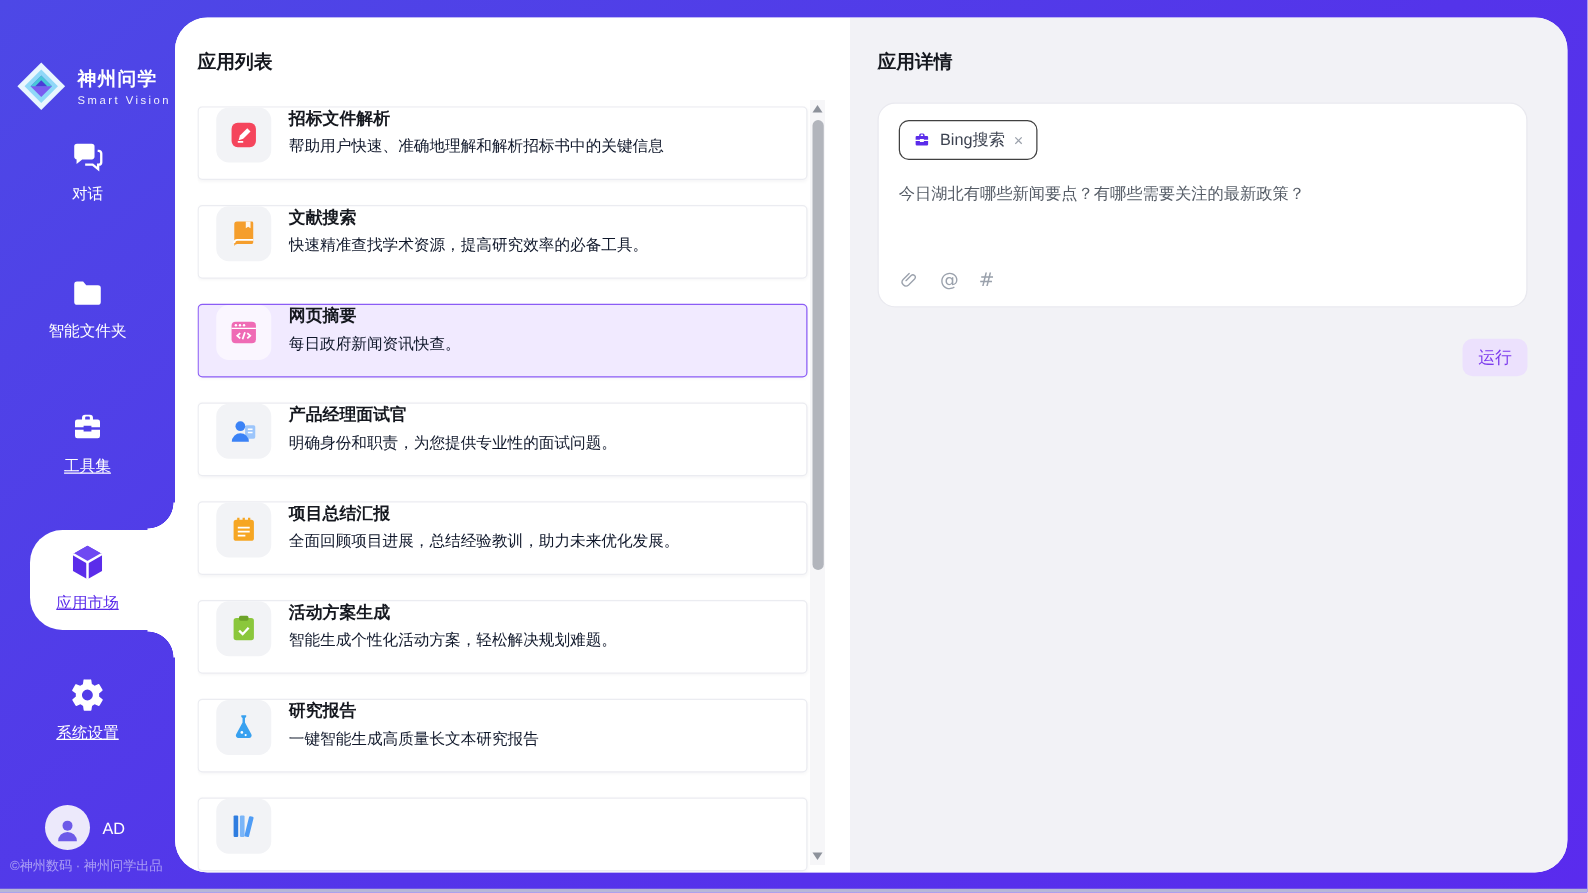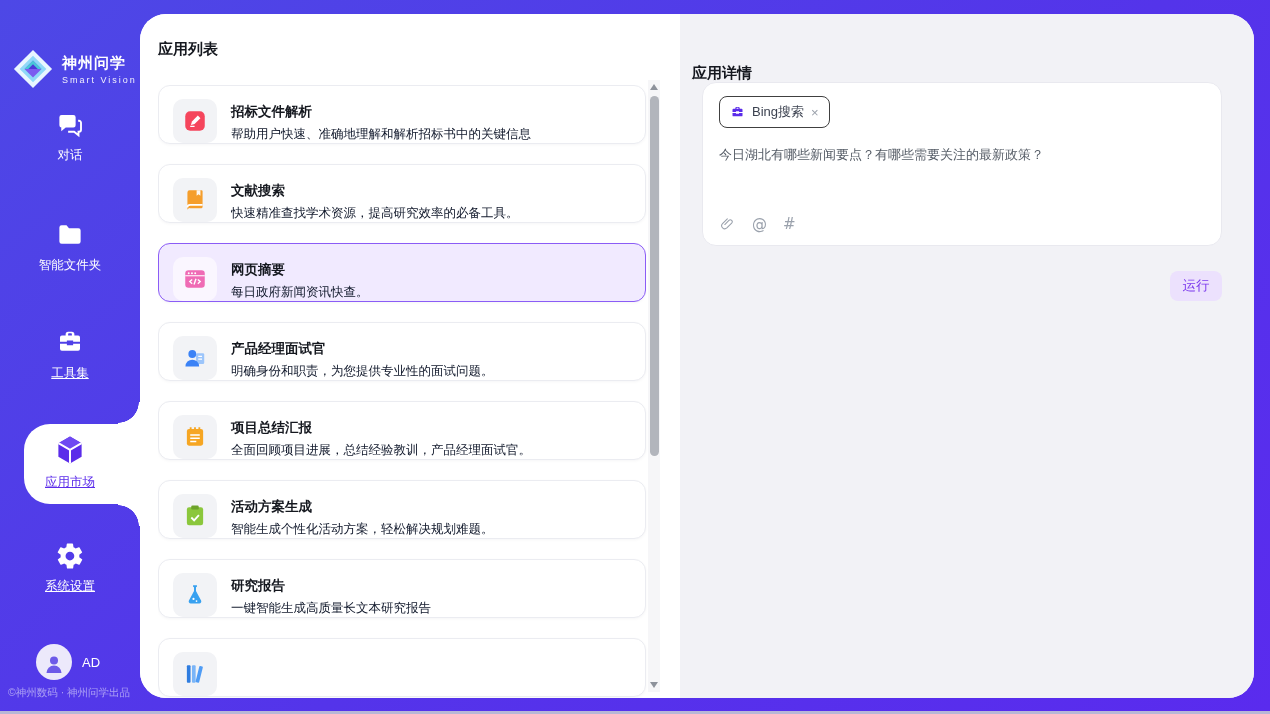--- a/index.html
+++ b/index.html
@@ -34,36 +34,36 @@
   .user-name { color:#fff; font-size:13px; }
   .side-footer { position:absolute; left:8px; top:686px; width:132px; color:rgba(255,255,255,.5); font-size:10.5px; white-space:nowrap; }
   
   .panel { position:absolute; left:140px; top:14px; width:1114px; height:684px; border-radius:26px; overflow:hidden; display:flex; background:#fff; }
   .bottom-line { position:absolute; left:0; bottom:0; width:1270px; height:3px; background:#b7b7d6; }
   
   .list-side { position:relative; width:540px; height:100%; background:#fff; }
   .section-title { font-size:15px; font-weight:bold; color:#15181f; }
   .list-title { position:absolute; left:18px; top:26px; }
   .cards { position:absolute; left:18px; top:71px; width:490px; height:613px; overflow:hidden; }
-  .card { position:relative; width:488px; height:59px; background:#fff; border:1px solid #ebecf1; border-radius:12px; margin-bottom:20px;
-    box-shadow:0 1px 3px rgba(30,30,60,.04); display:flex; align-items:flex-end; padding:0 14px; gap:14px; cursor:pointer; }
+  .card { position:relative; width:488px; height:59px; background:#fff; border:1px solid #ebecf1; border-radius:4px; margin-bottom:20px;
+    box-shadow:0 1px 3px rgba(30,30,60,.04); display:flex; align-items:flex-start; padding:0 14px; gap:14px; cursor:pointer; }
   .card.selected { background:#f1eaff; border:1.5px solid #8b5cf6; }
   .app-ico { width:44px; height:44px; border-radius:10px; background:#f2f3f6; display:flex; align-items:center; justify-content:center; flex:none; }
   .card.selected .app-ico { background:#faf6ff; }
   .app-ico svg { width:26px; height:26px; }
   .card-title { font-size:13.5px; font-weight:bold; color:#15181f; margin-bottom:5px; }
   .card-desc { font-size:12.5px; color:#0f172a; white-space:nowrap; overflow:hidden; }
   
   .sb { position:absolute; left:508px; top:66px; width:12px; height:612px; background:#f6f6f8; }
   .sb-up { position:absolute; left:2px; top:4px; width:0; height:0; border-left:4px solid transparent; border-right:4px solid transparent; border-bottom:6px solid #8d929b; cursor:pointer; }
   .sb-down { position:absolute; left:2px; bottom:4px; width:0; height:0; border-left:4px solid transparent; border-right:4px solid transparent; border-top:6px solid #8d929b; cursor:pointer; }
   .sb-thumb { position:absolute; left:1.5px; top:16px; width:9px; height:360px; border-radius:5px; background:#b2b5bc; cursor:pointer; }
   
   .detail-side { position:relative; width:574px; height:100%; background:#f2f2f6; }
-  .detail-title { position:absolute; left:12px; top:26px;margin-top:24px; }
+  .detail-title { position:absolute; left:22px; top:26px; }
   .detail-card { position:absolute; left:22px; top:68px; width:520px; height:164px; background:#fff; border:1px solid #e9e9ef; border-radius:14px; }
   .tag { position:absolute; left:16px; top:13px; display:inline-flex; align-items:center; gap:7px; border:1px solid #404040; border-radius:8px; padding:6px 10px; background:#fff; cursor:pointer; }
   .tag svg { width:15px; height:15px; }
   .tag-label { font-size:13px; color:#3c4250; }
   .tag-close { font-size:13px; color:#9aa0aa; cursor:pointer; line-height:1; }
   .prompt { position:absolute; left:16px; top:62px; width:480px; height:60px; font-size:13px; color:#555c66; line-height:1.5; cursor:text; }
   .prompt-tools { position:absolute; left:17px; top:132px; display:flex; align-items:center; gap:16px; color:#9aa1ac; }
   .prompt-tools svg { width:16px; height:16px; display:block; cursor:pointer; }
   .tool-glyph { font-size:15px; cursor:pointer; font-family:"DejaVu Sans",sans-serif; }
   .run-btn { position:absolute; left:490px; top:257px; width:52px; height:30px; border:none; border-radius:8px; background:#ece1fd; color:#7c3bed; font-size:13.5px; cursor:pointer; font-family:inherit; }
@@ -212,21 +212,21 @@
       <div class="card">
         <div class="app-ico">
           <svg viewBox="0 0 24 24">
               <rect x="4.5" y="4.5" width="15" height="15.5" rx="2" fill="#f6a623"></rect>
               <path d="M8 3v3.4M12 3v3.4M16 3v3.4" stroke="#f6a623" stroke-width="1.7"></path>
               <path d="M7.6 10.2h8.8M7.6 13.2h8.8M7.6 16.2h5.6" stroke="#fff" stroke-width="1.3"></path>
             </svg>
         </div>
         <div class="card-tx">
           <div class="card-title">项目总结汇报</div>
-          <div class="card-desc">全面回顾项目进展，总结经验教训，产品经理面试官。</div>
+          <div class="card-desc">全面回顾项目进展，总结经验教训，助力未来优化发展。</div>
         </div>
       </div>
 
       <div class="card">
         <div class="app-ico">
           <svg viewBox="0 0 24 24">
               <rect x="4.5" y="4" width="15" height="16.5" rx="2" fill="#8bc73c"></rect>
               <rect x="8.5" y="2.4" width="7" height="3.6" rx="1.2" fill="#6da32a"></rect>
               <path d="M8.6 13.4l2.6 2.6 4.4-4.8" stroke="#fff" stroke-width="1.7" fill="none"></path>
             </svg>

